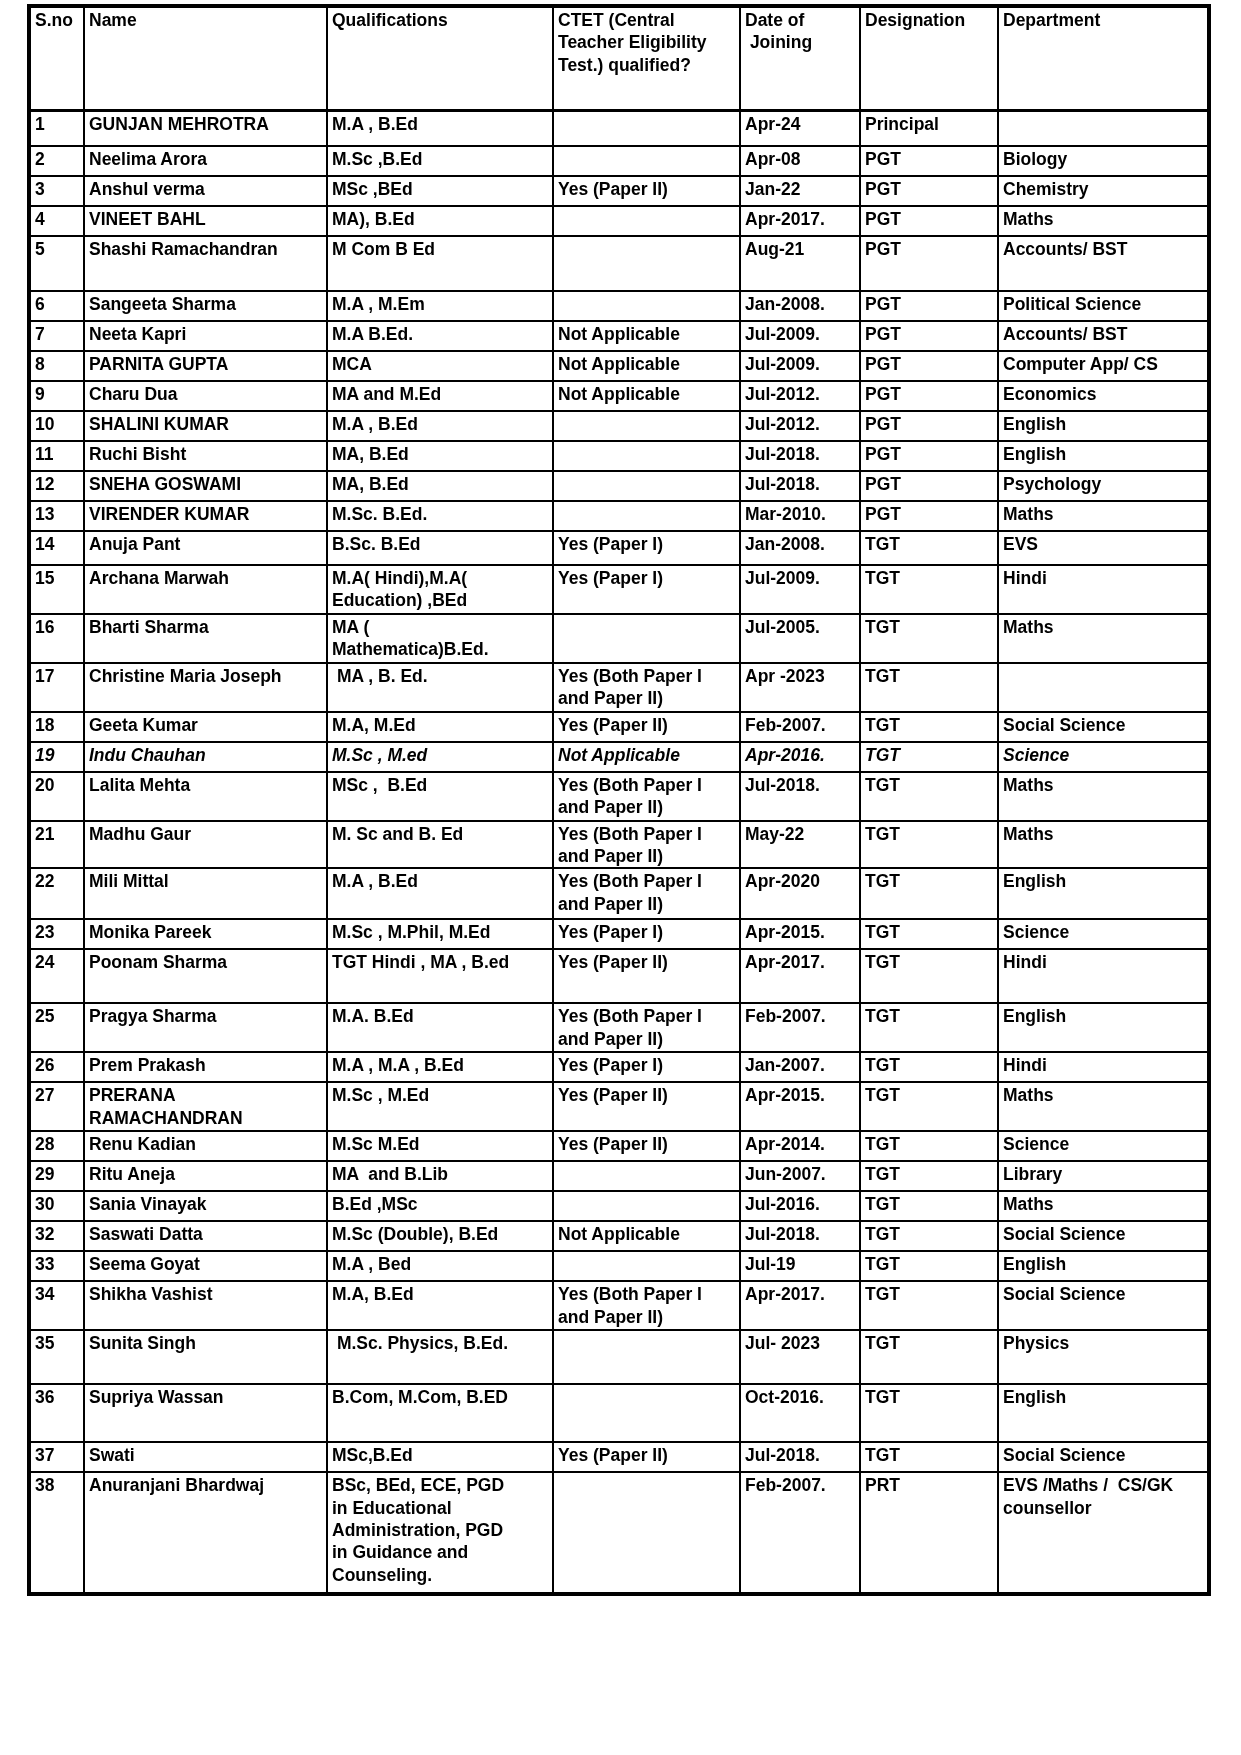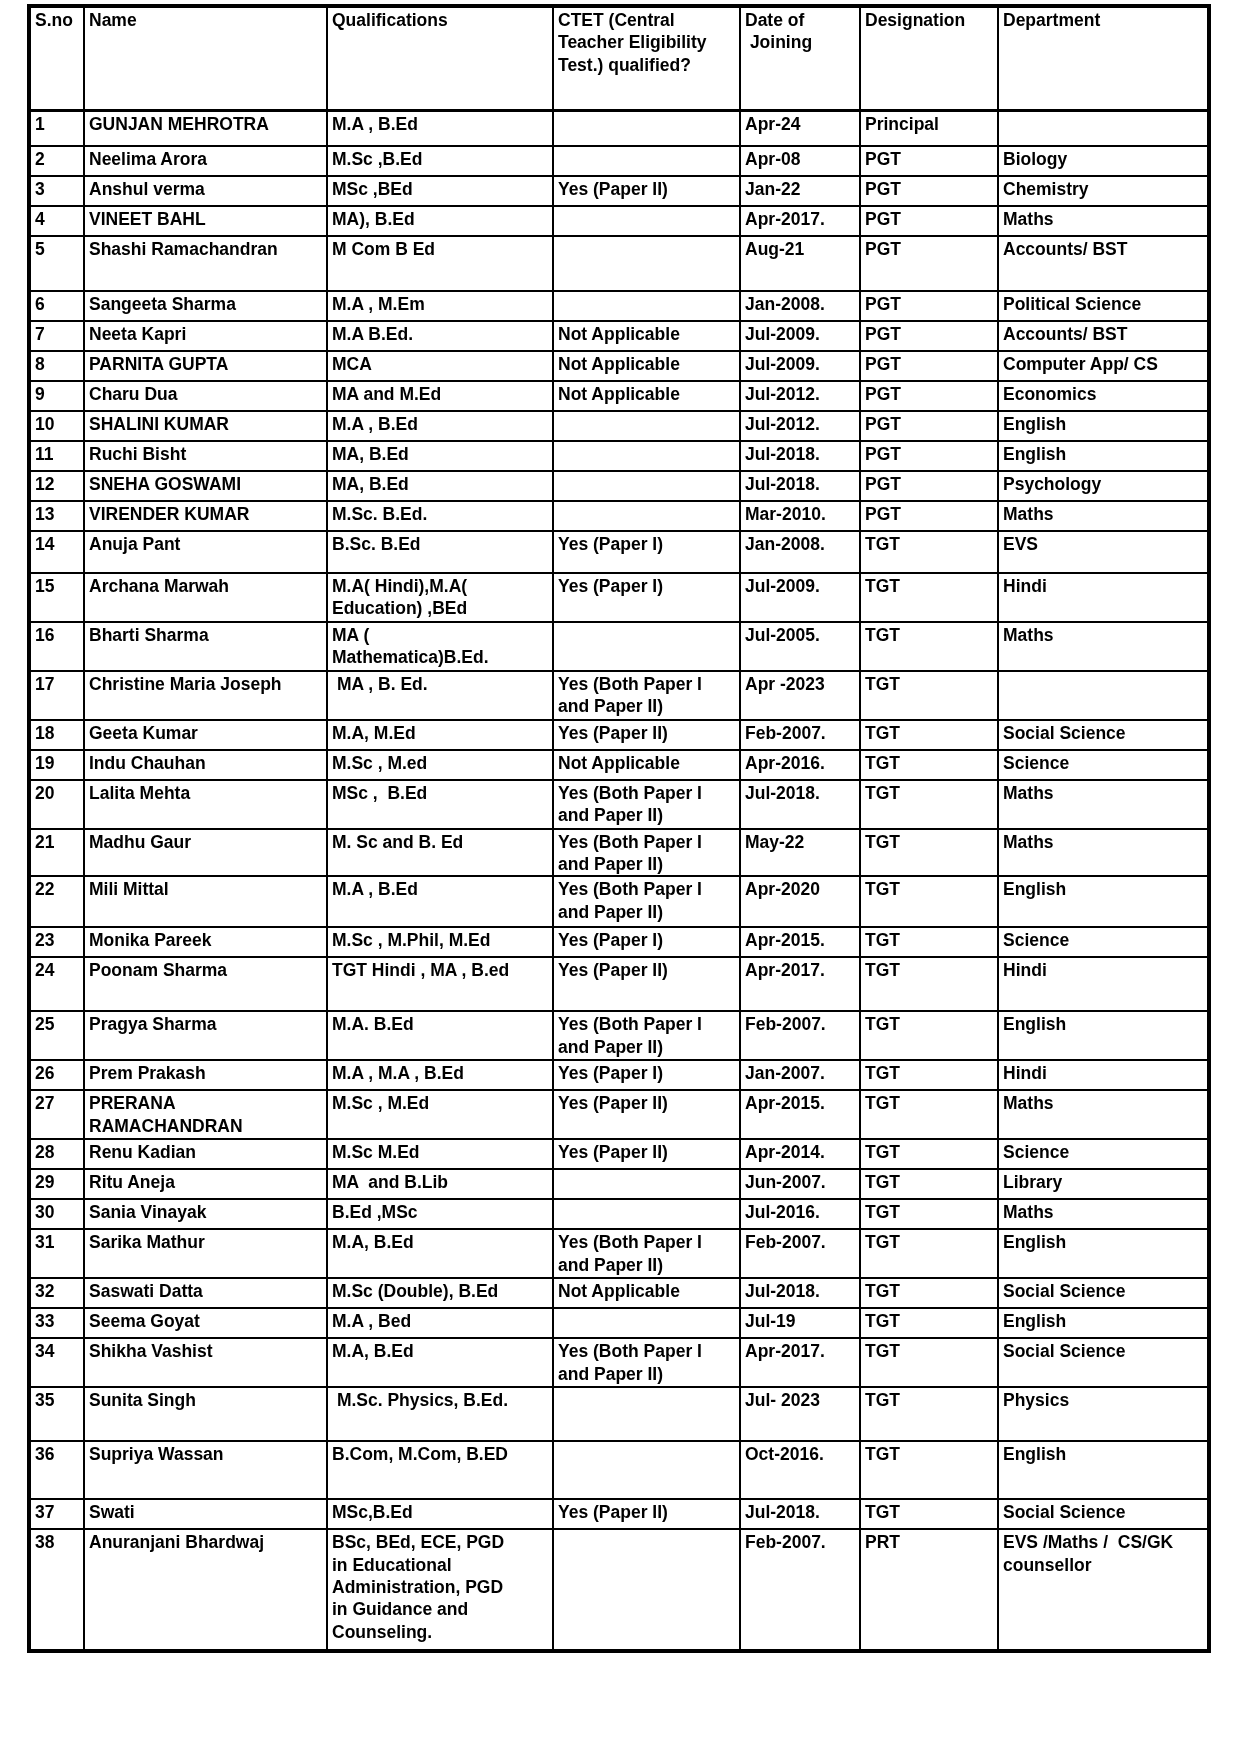--- a/index.html
+++ b/index.html
@@ -182,21 +182,21 @@
         </tr>
         <tr style="height: 30px;">
           <td>13</td>
           <td>VIRENDER KUMAR</td>
           <td>M.Sc. B.Ed.</td>
           <td></td>
           <td>Mar-2010.</td>
           <td>PGT</td>
           <td>Maths</td>
         </tr>
-        <tr style="height: 42px;">
+        <tr style="height: 34px;">
           <td>14</td>
           <td>Anuja Pant</td>
           <td>B.Sc. B.Ed</td>
           <td>Yes (Paper I)</td>
           <td>Jan-2008.</td>
           <td>TGT</td>
           <td>EVS</td>
         </tr>
         <tr style="height: 49px;">
           <td>15</td>
@@ -230,21 +230,21 @@
         </tr>
         <tr style="height: 30px; margin-left: 20px;">
           <td>18</td>
           <td>Geeta Kumar</td>
           <td>M.A, M.Ed</td>
           <td>Yes (Paper II)</td>
           <td>Feb-2007.</td>
           <td>TGT</td>
           <td>Social Science</td>
         </tr>
-        <tr style="height: 30px;">
+        <tr style="height: 30px; font-style: italic;">
           <td>19</td>
           <td>Indu Chauhan</td>
           <td>M.Sc , M.ed</td>
           <td>Not Applicable</td>
           <td>Apr-2016.</td>
           <td>TGT</td>
           <td>Science</td>
         </tr>
         <tr style="height: 49px;">
           <td>20</td>
@@ -342,30 +342,20 @@
           <td>Library</td>
         </tr>
         <tr style="height: 30px;">
           <td>30</td>
           <td>Sania Vinayak</td>
           <td>B.Ed ,MSc</td>
           <td></td>
           <td>Jul-2016.</td>
           <td>TGT</td>
           <td>Maths</td>
-        </tr>
-        <tr style="height: 49px;">
-          <td>31</td>
-          <td>Sarika Mathur</td>
-          <td>M.A, B.Ed</td>
-          <td>Yes (Both Paper I
-and Paper II)</td>
-          <td>Feb-2007.</td>
-          <td>TGT</td>
-          <td>English</td>
         </tr>
         <tr style="height: 30px;">
           <td>32</td>
           <td>Saswati Datta</td>
           <td>M.Sc (Double), B.Ed</td>
           <td>Not Applicable</td>
           <td>Jul-2018.</td>
           <td>TGT</td>
           <td>Social Science</td>
         </tr>

